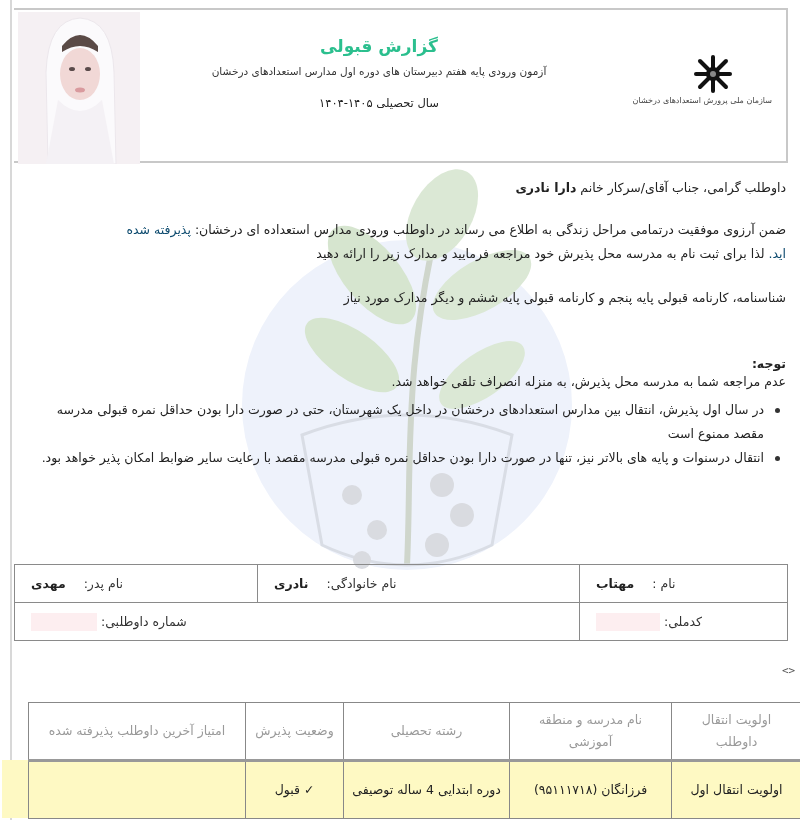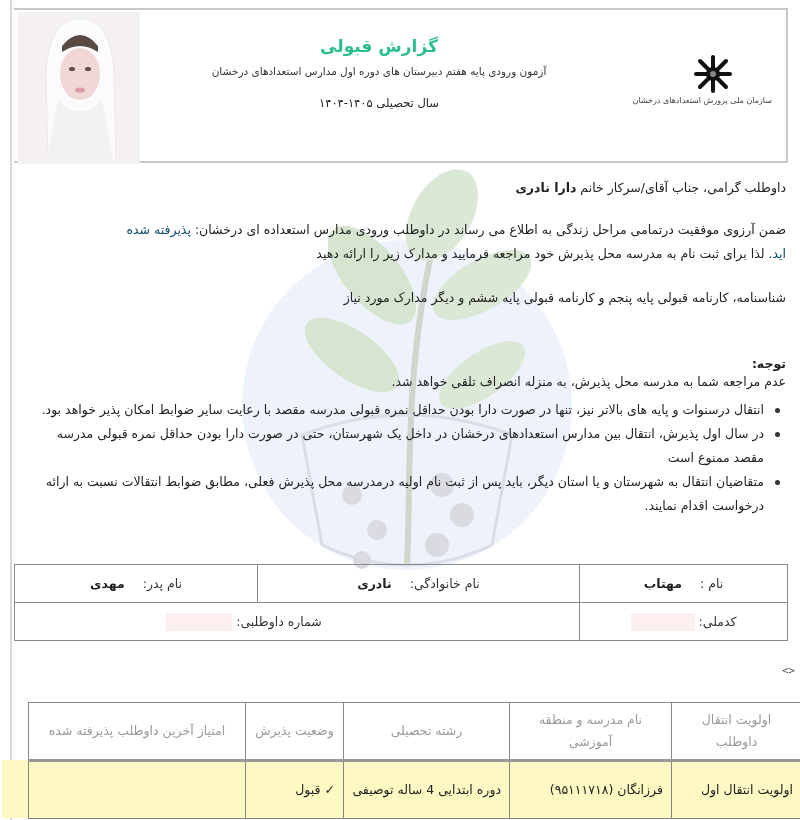--- a/index.html
+++ b/index.html
@@ -74,22 +74,22 @@
     content: ""; position: absolute; right: 6px; top: 10px;
     width: 5px; height: 5px; background: #333; border-radius: 50%;
   }
 
   
   .info-table {
     position: absolute; left: 2px; top: 564px; width: 774px;
     border-collapse: collapse; font-size: 12.5px;
   }
   .info-table td {
-    border: 1.5px solid #8a8a8a; height: 38px; padding: 0 4px;
-    text-align: center; vertical-align: middle;
+    border: 1.5px solid #8a8a8a; height: 38px; padding: 0 16px;
+    text-align: left; vertical-align: middle;
   }
   .info-table td:first-child, .info-table .first { border-left: 1.5px solid #8a8a8a; }
   .lbl { color: #333; }
   .val { font-weight: bold; margin-right: 14px; }
   .redacted {
     display: inline-block; width: 64px; height: 18px; background: #fdeef0;
     vertical-align: middle;
   }
   .redacted.long { width: 66px; }
 
@@ -107,21 +107,21 @@
   .res-table {
     position: relative; margin-left: 2px; width: 774px;
     border-collapse: collapse; font-size: 12.5px;
   }
   .res-table th {
     height: 58px; font-weight: normal; color: #9a9a9a; line-height: 22px;
     border: 1.5px solid #888; border-bottom: 3px solid #999; padding: 0 8px;
     text-align: center; vertical-align: middle; background: #fff;
   }
   .res-table td {
-    height: 58px; border: 1.5px solid #888; padding: 0 8px; 
+    height: 58px; border: 1.5px solid #888; padding: 0 8px; text-align: center;
     vertical-align: middle; line-height: 22px; color: #222;
   }
   .ok { color: #4cc15a; }
 </style>
 </head>
 <body>
 
 <div class="page">
 
   <div class="watermark">
@@ -190,23 +190,22 @@
       <span class="accent">پذیرفته شده</span><br>
       <span class="accent">اید.</span>
       <span>لذا برای ثبت نام به مدرسه محل پذیرش خود مراجعه فرمایید و مدارک زیر را ارائه دهید</span>
     </div>
 
     <div class="para" style="top:286px;">شناسنامه، کارنامه قبولی پایه پنجم و کارنامه قبولی پایه ششم و دیگر مدارک مورد نیاز</div>
     <div class="para" style="top:322px;margin-top:48px;">عدم مراجعه شما به مدرسه محل پذیرش، به منزله انصراف تلقی خواهد شد.</div>
     <div class="para bold" style="top:352px;">توجه:</div>
 
     <ul class="bullets">
+      <li>در سال اول پذیرش، انتقال بین مدارس استعدادهای درخشان در داخل یک شهرستان، حتی در صورت دارا بودن حداقل نمره قبولی مدرسه مقصد ممنوع است</li>
       <li>انتقال درسنوات و پایه های بالاتر نیز، تنها در صورت دارا بودن حداقل نمره قبولی مدرسه مقصد با رعایت سایر ضوابط امکان پذیر خواهد بود.</li>
-      <li>در سال اول پذیرش، انتقال بین مدارس استعدادهای درخشان در داخل یک شهرستان، حتی در صورت دارا بودن حداقل نمره قبولی مدرسه مقصد ممنوع است</li>
-      <li>متقاضیان انتقال به شهرستان و یا استان دیگر، باید پس از ثبت نام اولیه درمدرسه محل پذیرش فعلی، مطابق ضوابط انتقالات نسبت به ارائه درخواست اقدام نمایند.</li>
     </ul>
 
     <table class="info-table">
       <tbody>
           <tr>
         <td style="width:208px;">
           <span class="lbl">نام :</span>
           <span class="val">مهتاب</span>
         </td>
         <td style="width:322px;">

